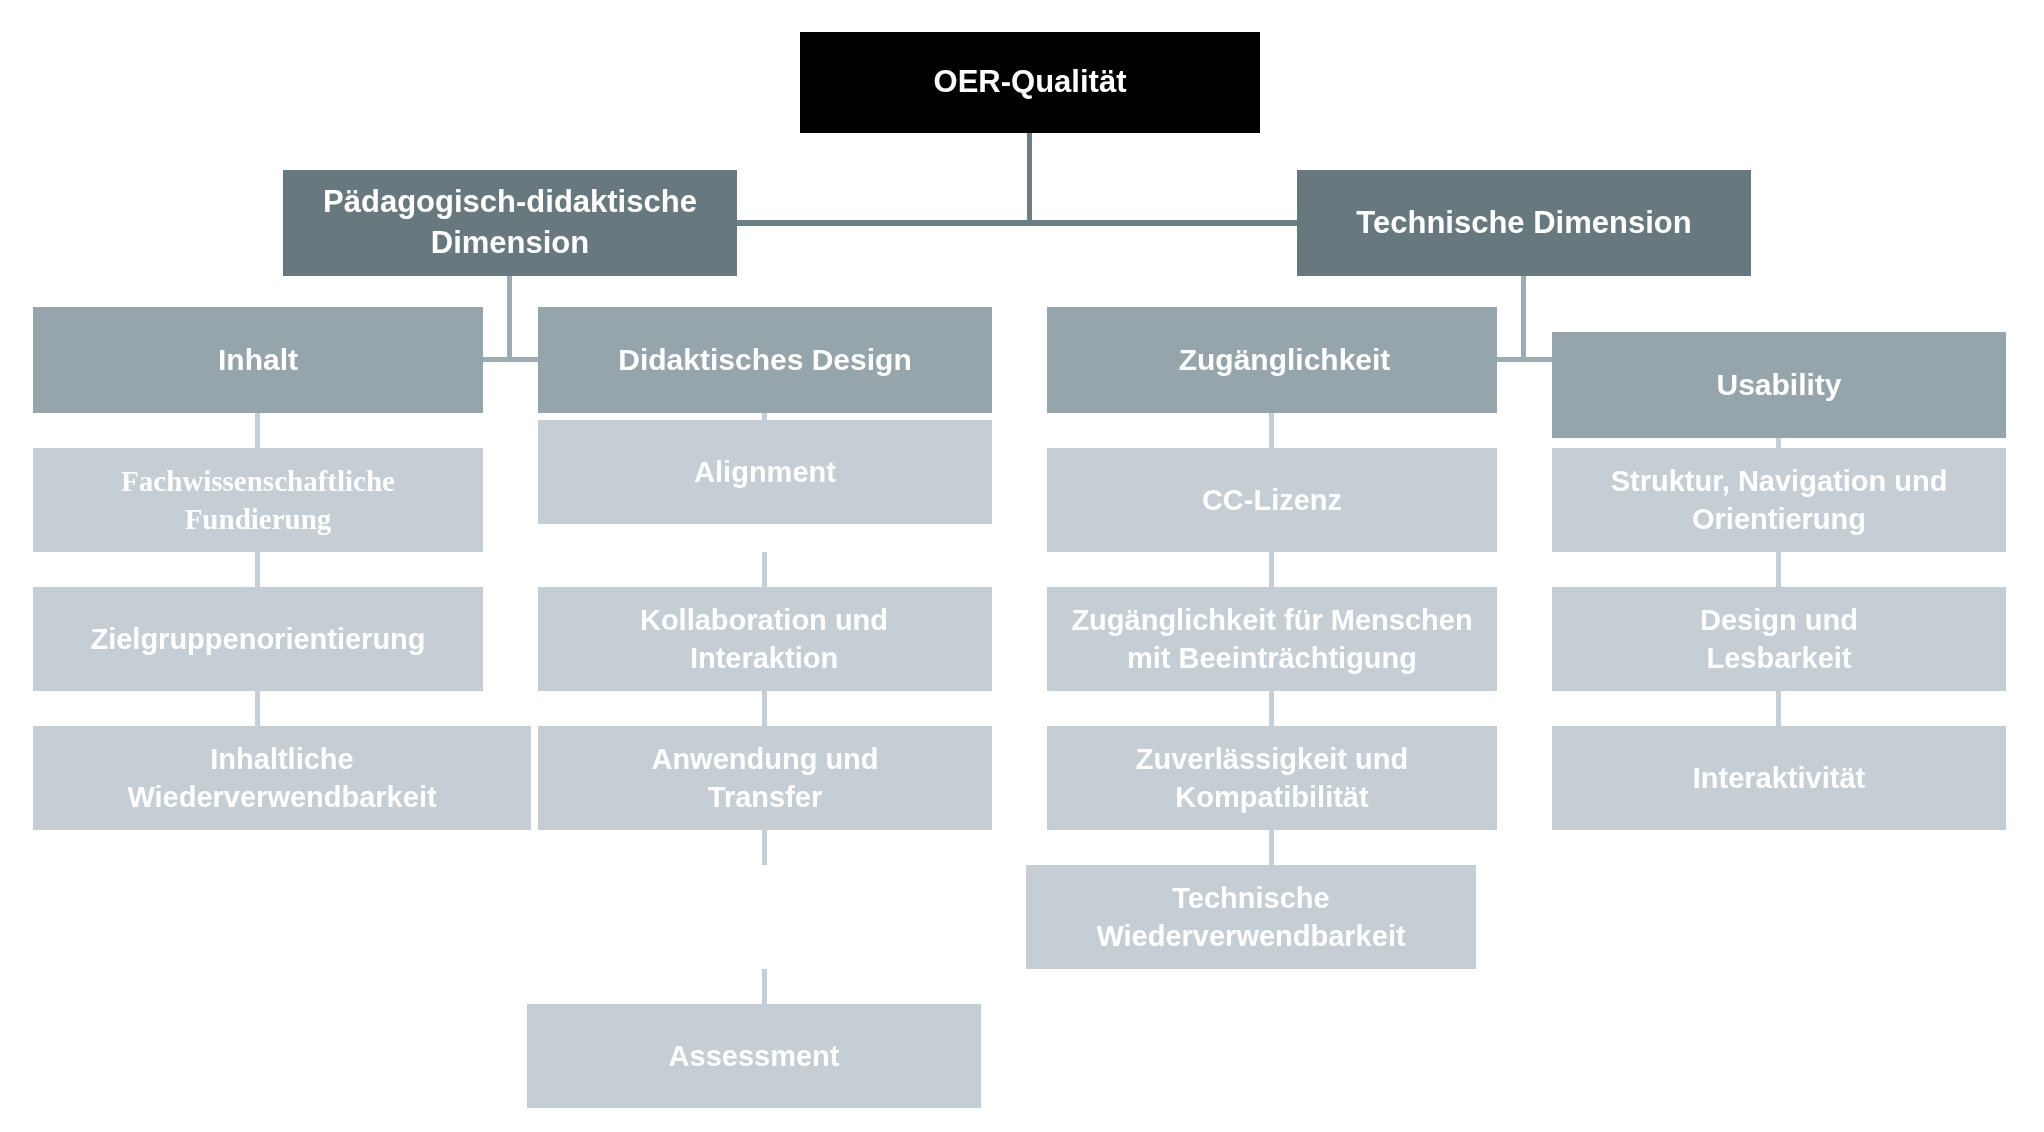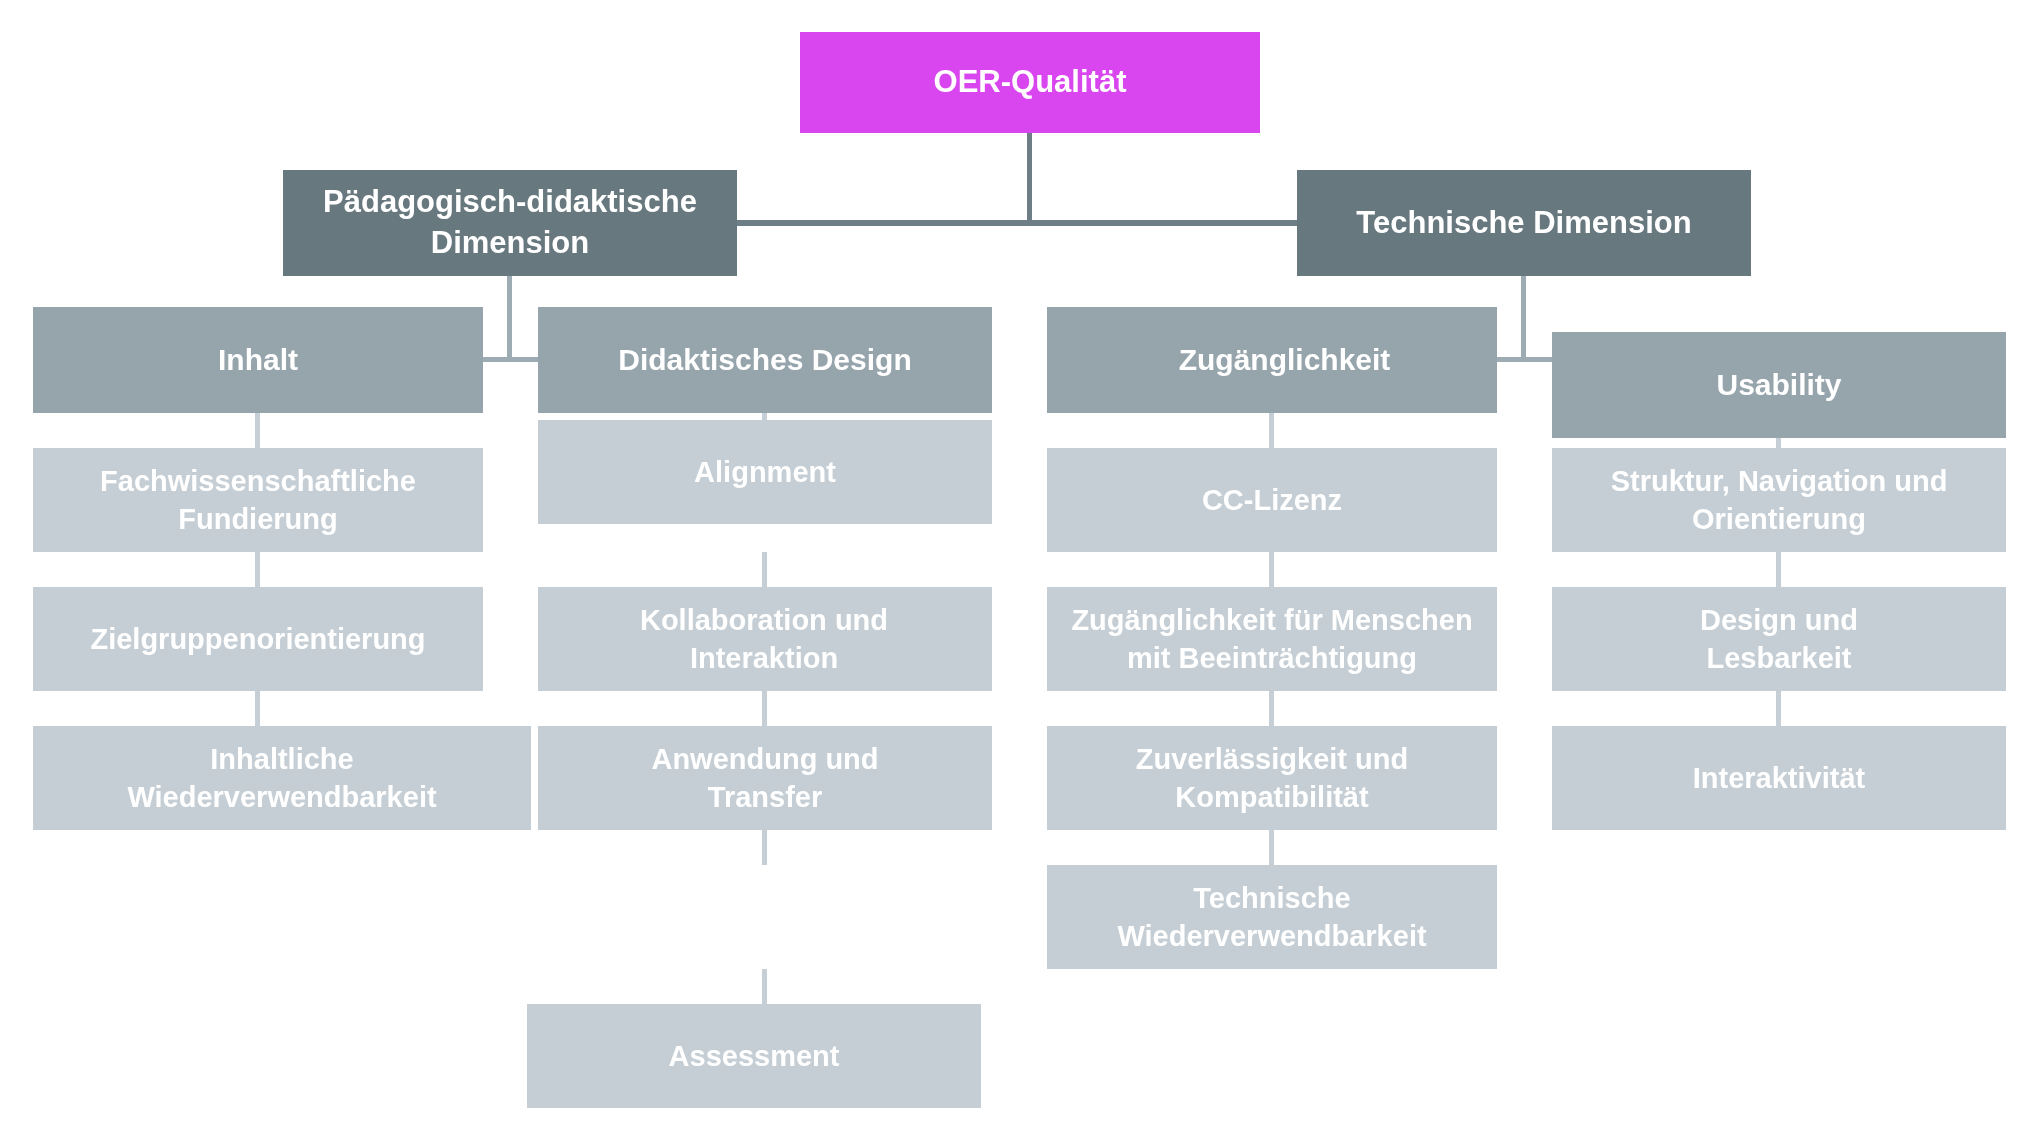--- a/index.html
+++ b/index.html
@@ -14,21 +14,21 @@
     position:absolute;
     display:flex;align-items:center;justify-content:center;
     text-align:center;
     color:#ffffff;
     font-weight:bold;
     white-space:pre-line;
     line-height:1.32;
     box-sizing:border-box;
     padding:0 18px;
   }
-  .l1{background:#d946ef;font-size:31px;}
+  .l1{background:#000000;font-size:31px;}
   .l2{background:#68787f;font-size:31px;}
   .l3{background:#96a4ac;font-size:30px;}
   .l4{background:#c5ced4;font-size:29px;}
   .conn{position:absolute;}
   .conn-dark{background:#6e7e86;}
   .conn-mid{background:#9dabb2;}
   .conn-light{background:#c6cfd5;}
 </style>
 </head>
 <body>
@@ -66,39 +66,39 @@
 
   <div class="box l2" style="left:283px;top:170px;width:454px;height:106px;">Pädagogisch-didaktische
 Dimension</div>
   <div class="box l2" style="left:1297px;top:170px;width:454px;height:106px;">Technische Dimension</div>
 
   <div class="box l3" style="left:33px;top:307px;width:450px;height:106px;">Inhalt</div>
   <div class="box l3" style="left:538px;top:307px;width:454px;height:106px;">Didaktisches Design</div>
   <div class="box l3" style="left:1047px;top:307px;width:450px;height:106px;padding-left:43px;">Zugänglichkeit</div>
   <div class="box l3" style="left:1552px;top:307px;width:454px;height:106px;margin-top:25px;">Usability</div>
 
-  <div class="box l4" style="left:33px;top:448px;width:450px;height:104px;">Fachwissenschaftliche
+  <div class="box l4" style="left:33px;top:448px;width:450px;height:104px;font-family:Liberation Serif, serif;">Fachwissenschaftliche
 Fundierung</div>
   <div class="box l4" style="left:33px;top:587px;width:450px;height:104px;">Zielgruppenorientierung</div>
   <div class="box l4" style="left:33px;top:726px;width:498px;height:104px;">Inhaltliche
 Wiederverwendbarkeit</div>
 
   <div class="box l4" style="left:538px;top:420px;width:454px;height:104px;">Alignment</div>
   <div class="box l4" style="left:538px;top:587px;width:454px;height:104px;padding-left:16px;">Kollaboration und
 Interaktion</div>
   <div class="box l4" style="left:538px;top:726px;width:454px;height:104px;">Anwendung und
 Transfer</div>
   <div class="box l4" style="left:527px;top:1004px;width:454px;height:104px;">Assessment</div>
 
   <div class="box l4" style="left:1047px;top:448px;width:450px;height:104px;">CC-Lizenz</div>
   <div class="box l4" style="left:1047px;top:587px;width:450px;height:104px;">Zugänglichkeit für Menschen
 mit Beeinträchtigung</div>
   <div class="box l4" style="left:1047px;top:726px;width:450px;height:104px;">Zuverlässigkeit und
 Kompatibilität</div>
-  <div class="box l4" style="left:1047px;top:865px;width:450px;height:104px;">Technische
+  <div class="box l4" style="left:1026px;top:865px;width:450px;height:104px;">Technische
 Wiederverwendbarkeit</div>
 
   <div class="box l4" style="left:1552px;top:448px;width:454px;height:104px;">Struktur, Navigation und
 Orientierung</div>
   <div class="box l4" style="left:1552px;top:587px;width:454px;height:104px;">Design und
 Lesbarkeit</div>
   <div class="box l4" style="left:1552px;top:726px;width:454px;height:104px;">Interaktivität</div>
 
 </div>
 

